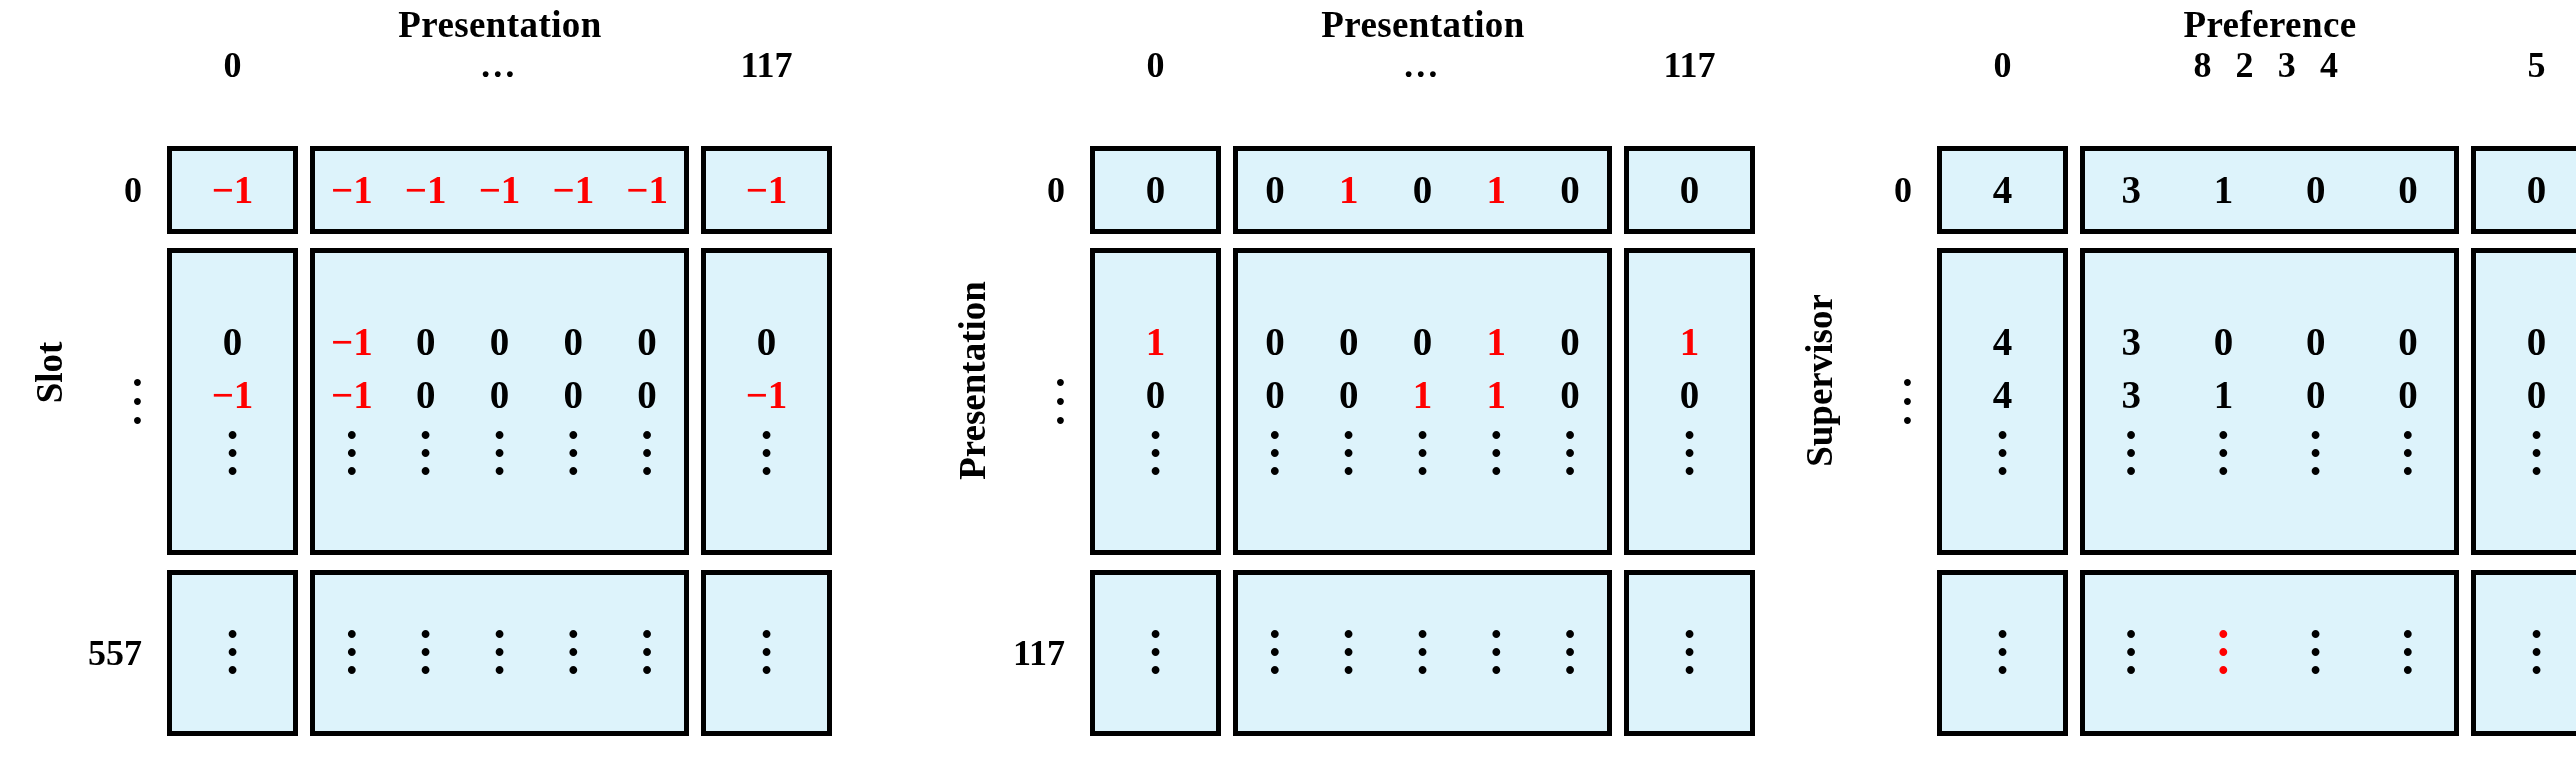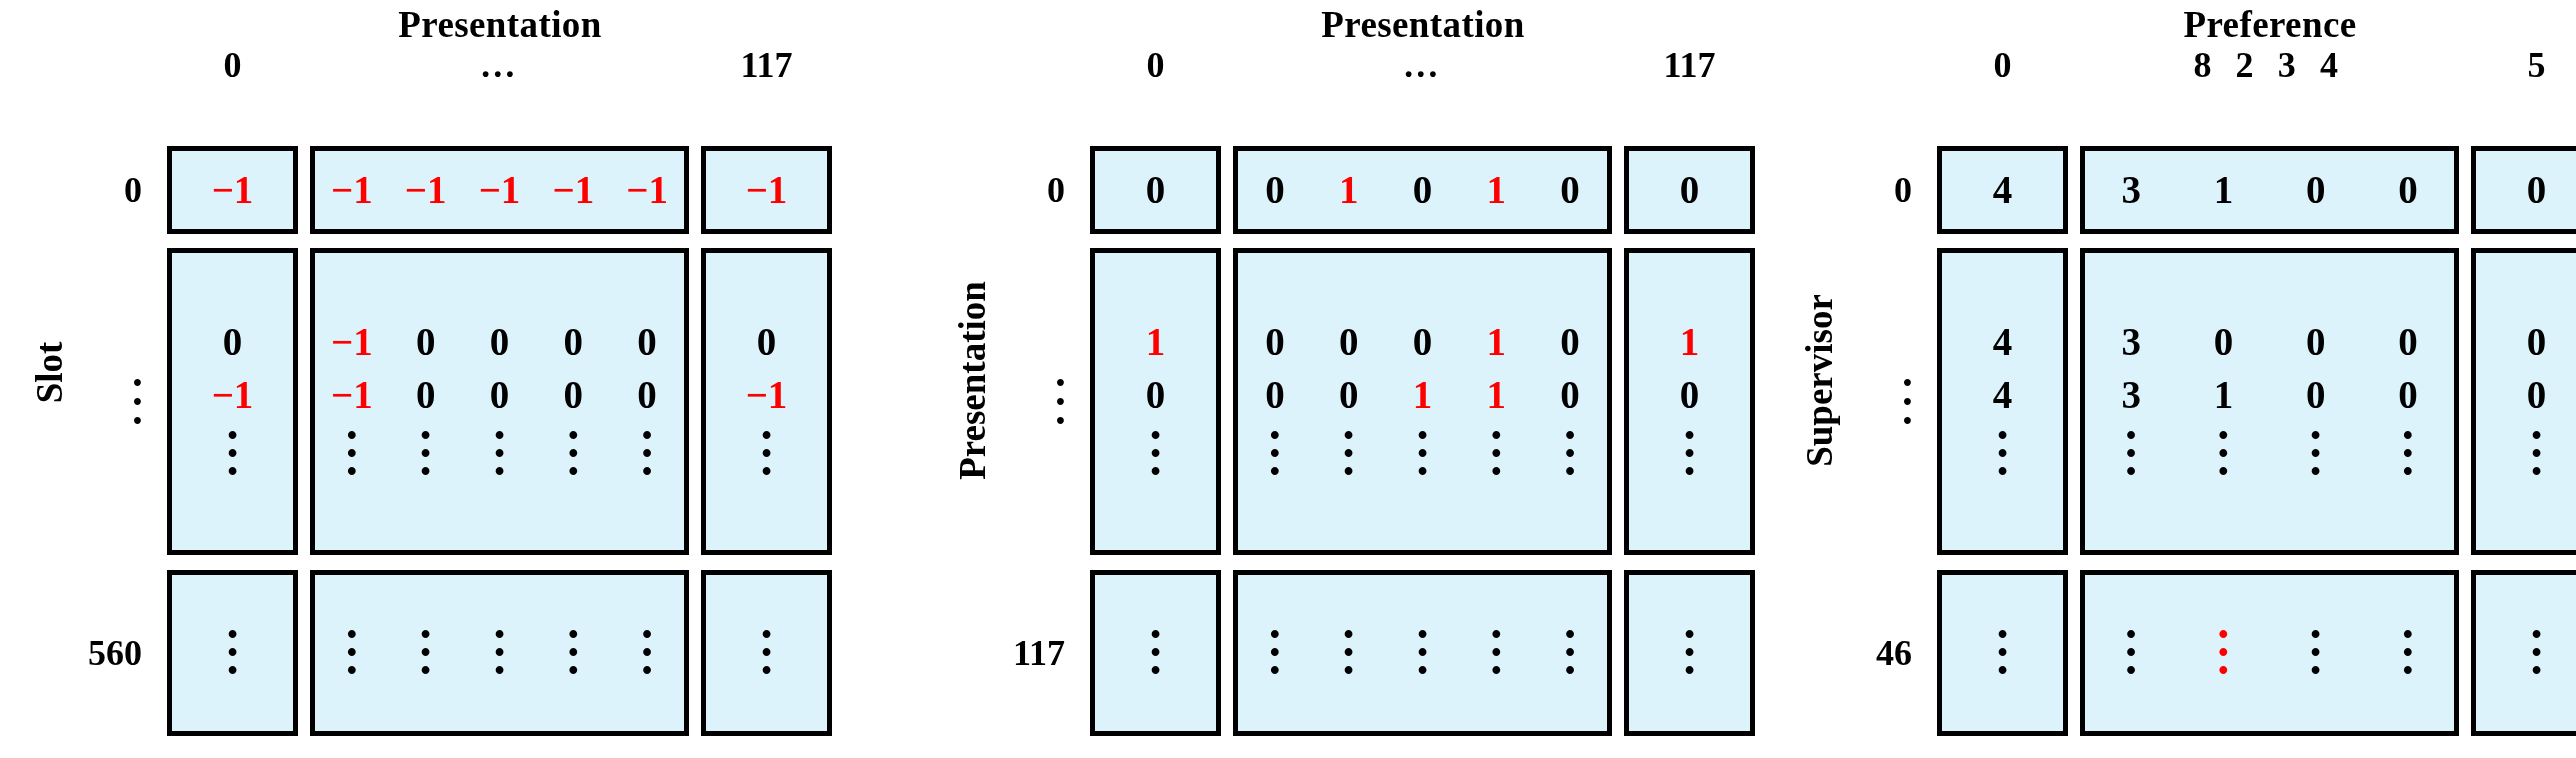--- a/index.html
+++ b/index.html
@@ -128,21 +128,21 @@
     <div class="matrix" style="left: 0px; width: 847px;">
       <div class="col-caption" style="left: 167px; width: 666px;">Presentation</div>
       <div class="col-label" style="left: 167px; width: 131px; top: 42px;">0</div>
       <div class="col-label dots" style="left: 310px; width: 379px; top: 42px;">…</div>
       <div class="col-label" style="left: 701px; width: 131px; top: 42px;">117</div>
       <div class="row-caption" style="left: -61px; top: 351px; width: 220px; text-align: center;">Slot</div>
       <div class="row-label" style="left: 6px; width: 136px; top: 146px; height: 88px;">0</div>
       <div class="row-label" style="left: 6px; width: 136px; top: 248px; height: 307px;">
         <span class="vdots" style="font-size: 25.4px; line-height: 0.75;">•<br>•<br>•</span>
       </div>
-      <div class="row-label" style="left: 6px; width: 136px; top: 570px; height: 166px;">560</div>
+      <div class="row-label" style="left: 6px; width: 136px; top: 570px; height: 166px;">557</div>
       <div class="cell" style="left: 167px; top: 146px; width: 131px; height: 88px;">
         <div class="cell-inner">
           <div class="val-row" style="margin-top: 0px;">
             <div class="val red" style="flex: 1 1 0px;">−1</div>
           </div>
         </div>
       </div>
       <div class="cell" style="left: 310px; top: 146px; width: 379px; height: 88px;">
         <div class="cell-inner">
           <div class="val-row" style="margin-top: 0px;">
@@ -410,21 +410,20 @@
     <div class="matrix" style="left: 1770px; width: 847px;">
       <div class="col-caption" style="left: 167px; width: 666px;">Preference</div>
       <div class="col-label" style="left: 167px; width: 131px; top: 42px;">0</div>
       <div class="col-label spread" style="left: 310px; width: 379px; top: 42px;">8 2 3 4</div>
       <div class="col-label" style="left: 701px; width: 131px; top: 42px;">5</div>
       <div class="row-caption" style="left: -61px; top: 359px; width: 220px; text-align: center;">Supervisor</div>
       <div class="row-label" style="left: 6px; width: 136px; top: 146px; height: 88px;">0</div>
       <div class="row-label" style="left: 6px; width: 136px; top: 248px; height: 307px;">
         <span class="vdots" style="font-size: 25.4px; line-height: 0.75;">•<br>•<br>•</span>
       </div>
-      <div class="row-label" style="left: 6px; width: 136px; top: 570px; height: 166px;">46</div>
       <div class="cell" style="left: 167px; top: 146px; width: 131px; height: 88px;">
         <div class="cell-inner">
           <div class="val-row" style="margin-top: 0px;">
             <div class="val" style="flex: 1 1 0px;">4</div>
           </div>
         </div>
       </div>
       <div class="cell" style="left: 310px; top: 146px; width: 379px; height: 88px;">
         <div class="cell-inner">
           <div class="val-row" style="margin-top: 0px;">

